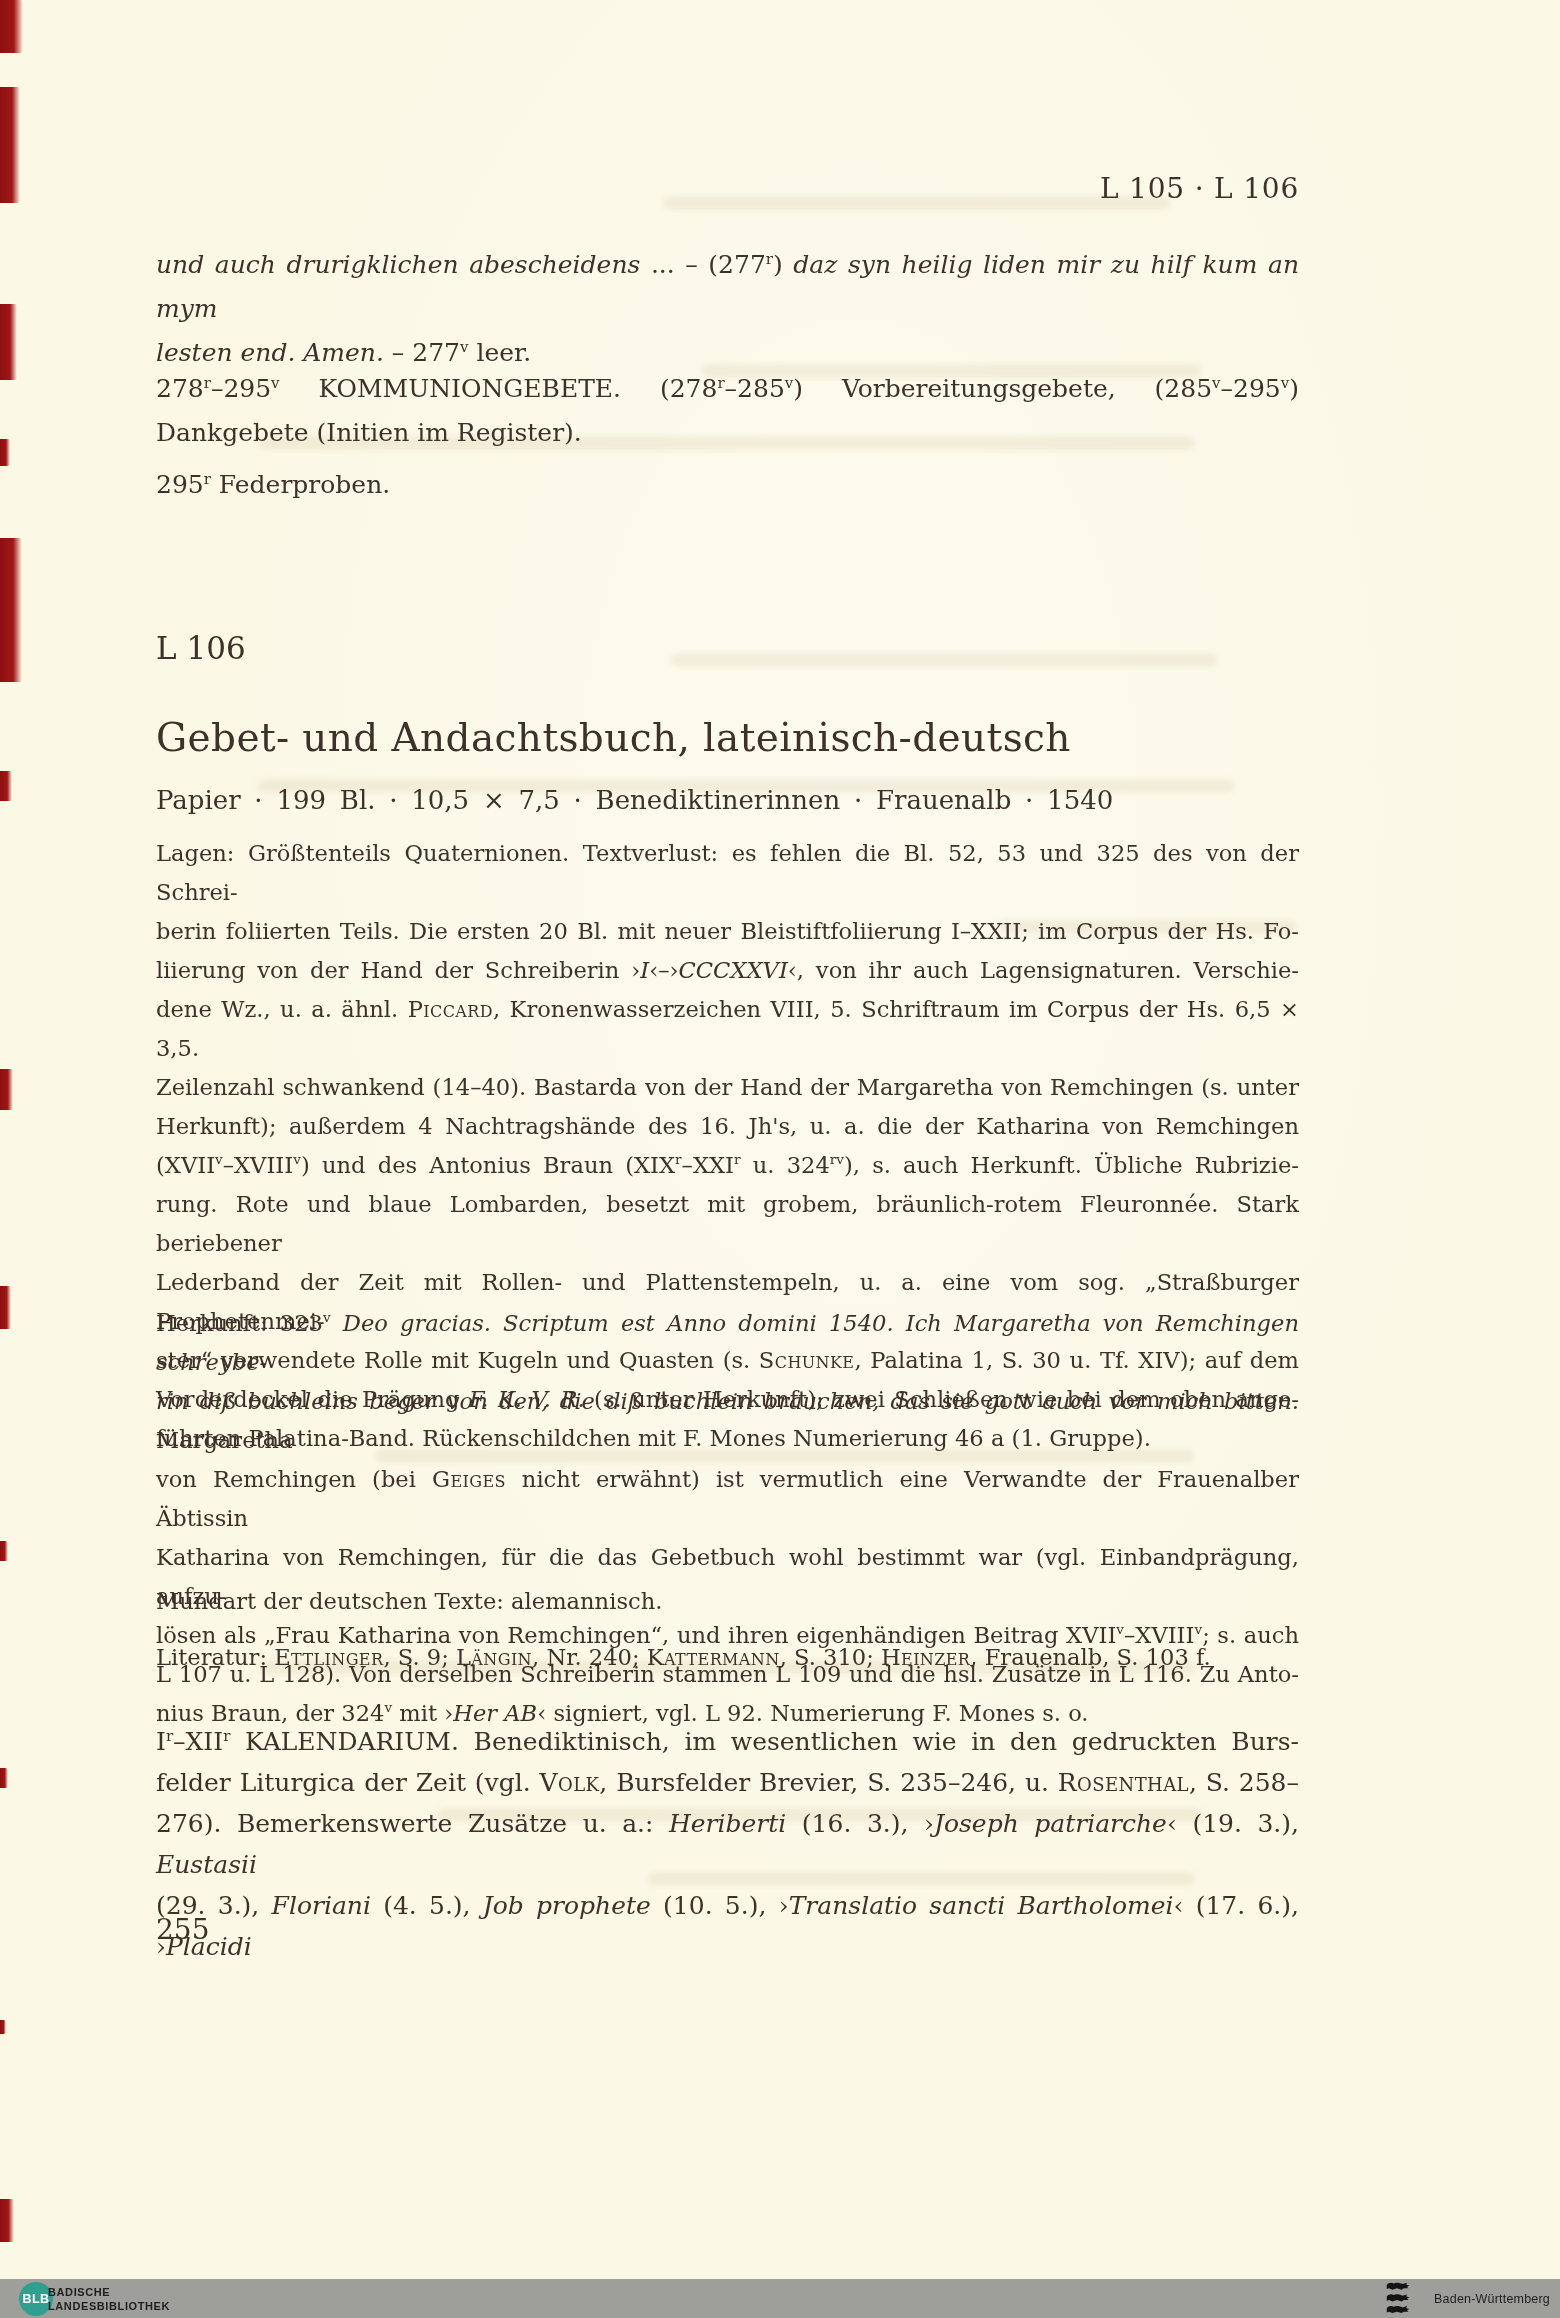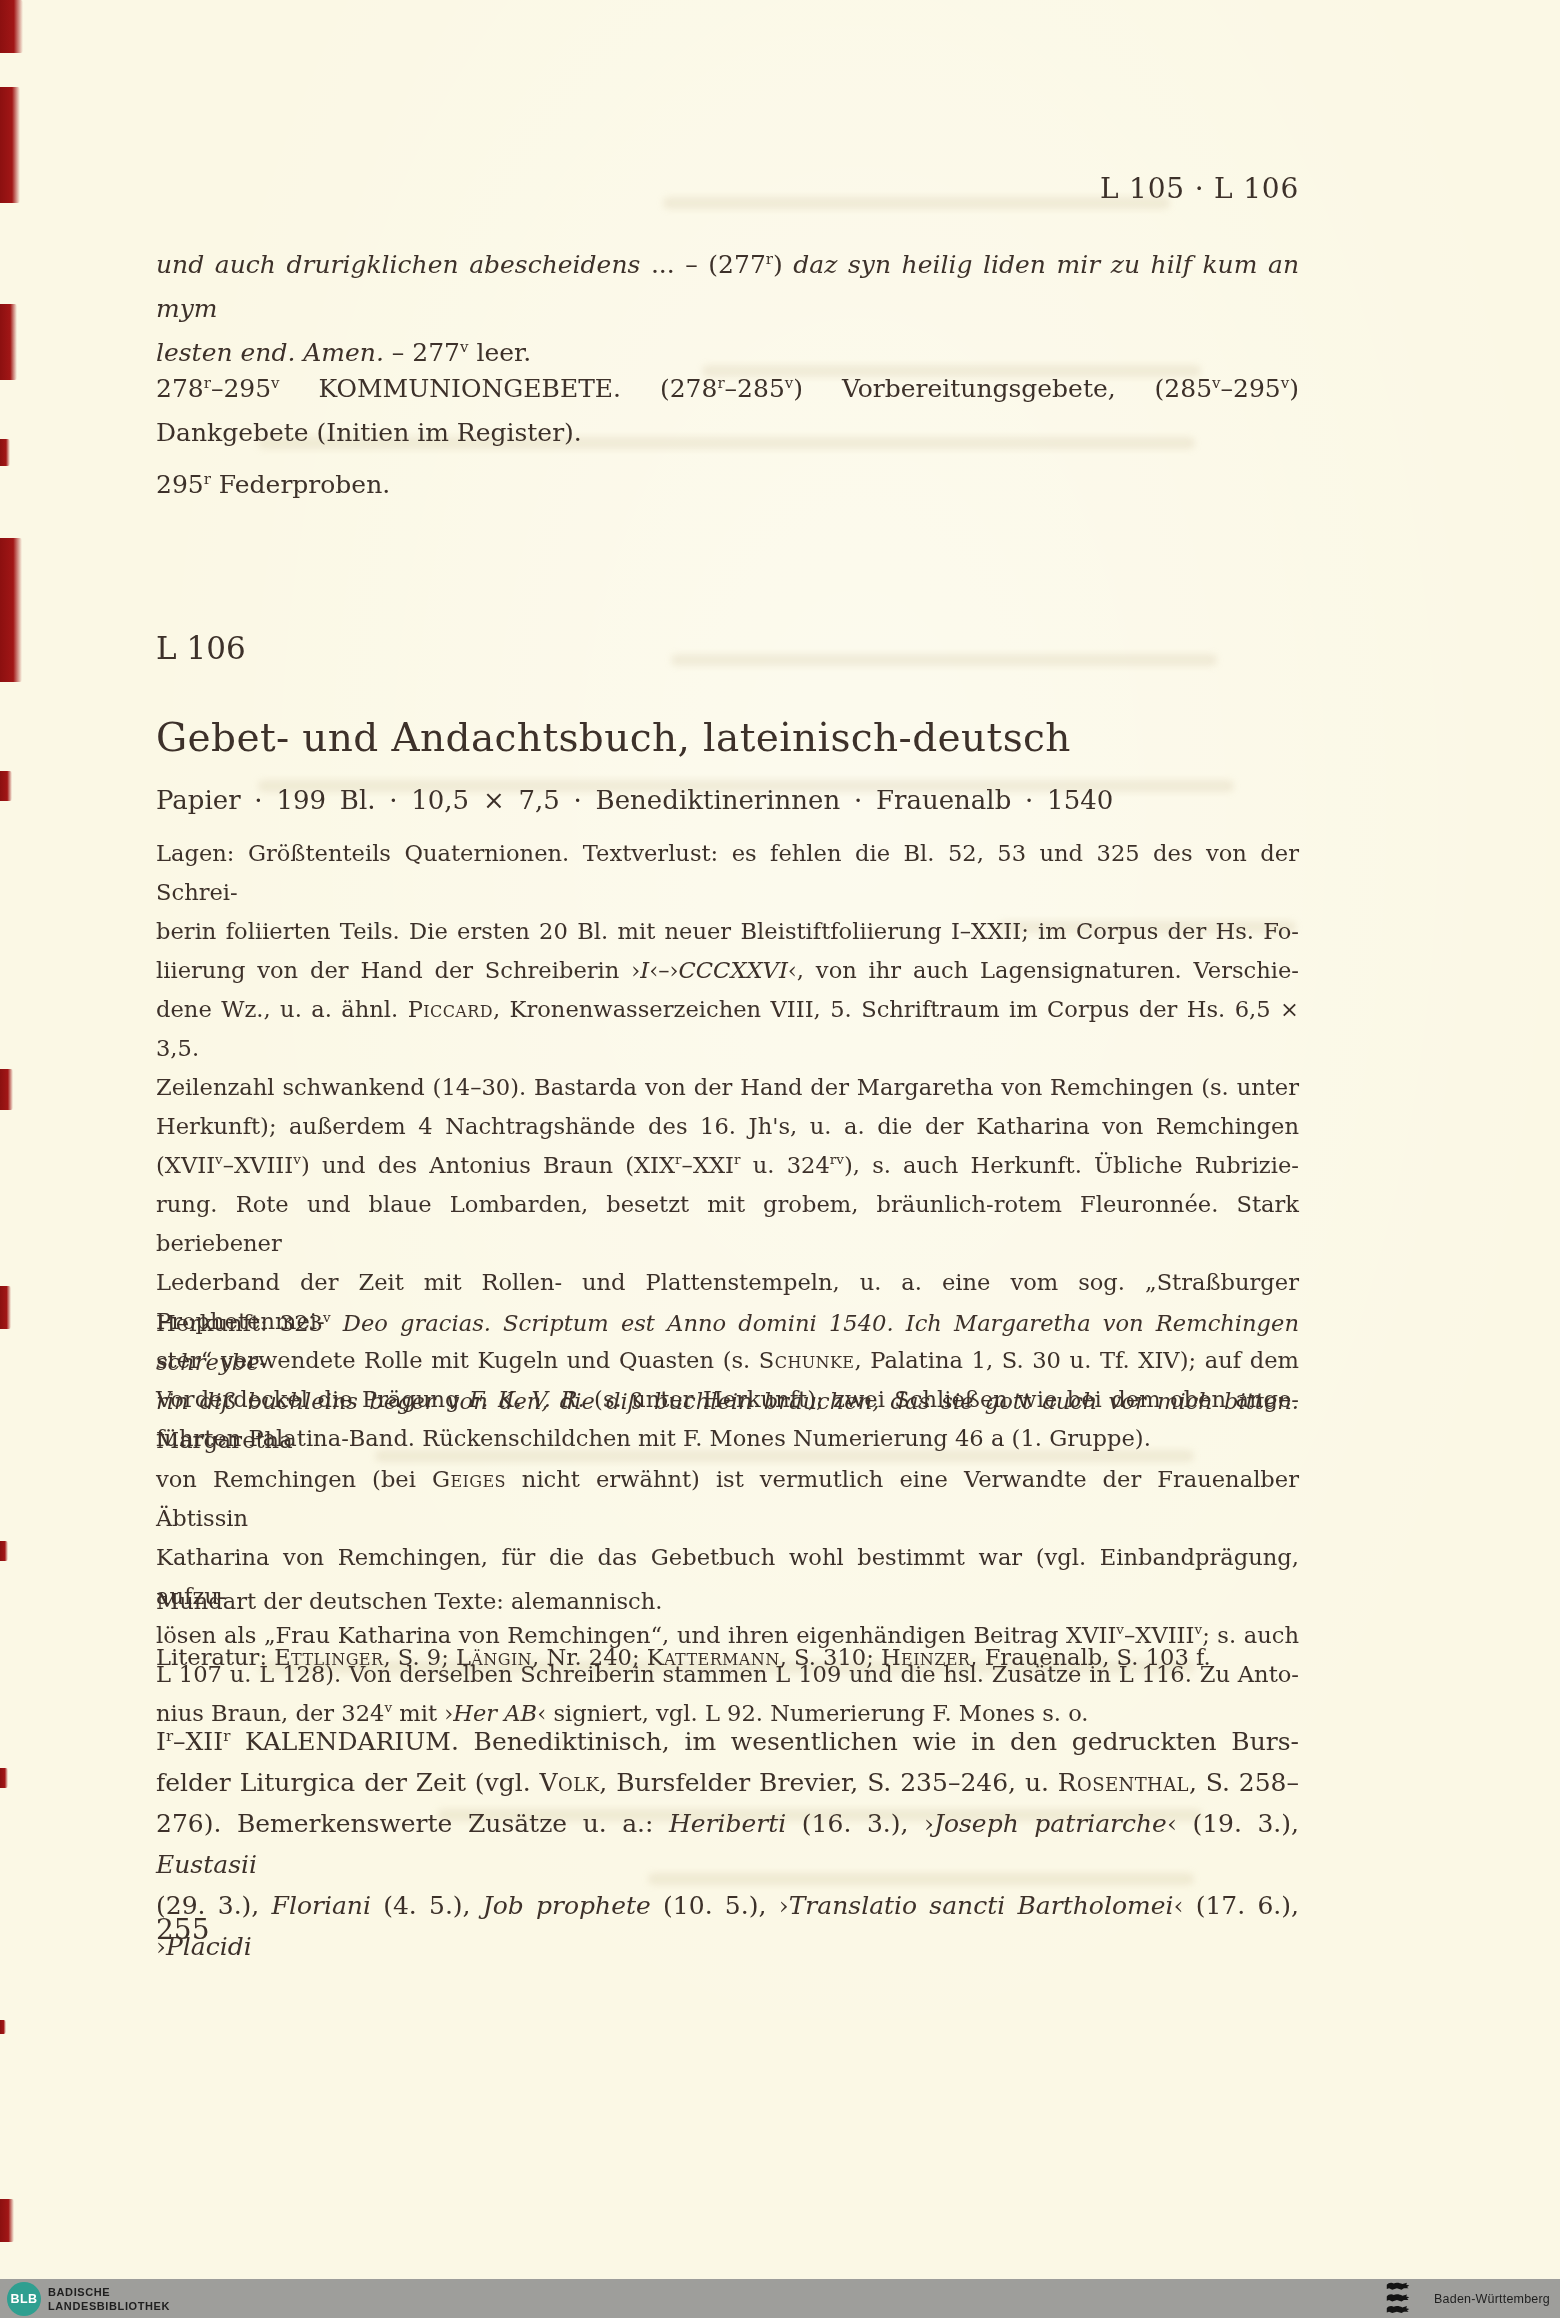--- a/index.html
+++ b/index.html
@@ -47,21 +47,21 @@
   
   .edge-mark{position:absolute;left:0;border-radius:0 2.3px 2.3px 0;
     background:linear-gradient(90deg,#8c1010,var(--edge_red) 60%,rgba(161,22,22,0));}
   
   .smudge{position:absolute;height:11.7px;border-radius:6.2px;
     background:rgba(178,160,110,0.16);filter:blur(3.9px);}
   
   .footer-bar{position:absolute;left:0;bottom:0;width:1561px;height:40px;
     background:var(--footer_bar);
     font-family:"Liberation Sans","DejaVu Sans",sans-serif;}
-  .blb-badge{position:absolute;left:7px;top:3.1px;width:34px;height:34px;border-radius:50%;
+  .blb-badge{position:absolute;left:19px;top:3.1px;width:34px;height:34px;border-radius:50%;
     background:var(--blb_teal);display:flex;align-items:center;justify-content:center;
     color:#ffffff;font-weight:bold;font-size:12.5px;letter-spacing:0.4px;}
   .blb-name{position:absolute;left:48px;top:5.5px;font-weight:bold;font-size:11px;
     line-height:14px;letter-spacing:0.6px;color:var(--footer_ink);}
   .bw-group{position:absolute;right:11px;top:0;height:40px;display:flex;align-items:center;gap:20px;}
   .bw-label{font-size:12.5px;color:var(--footer_ink);letter-spacing:0.2px;}
   .coa{display:block;}
 </style>
 </head>
 <body>
@@ -114,21 +114,21 @@
 
   <div class="block title">Gebet- und Andachtsbuch, lateinisch-deutsch</div>
 
   <div class="block phys">Papier · 199 Bl. · 10,5 × 7,5 · Benediktinerinnen · Frauenalb · 1540</div>
 
   <div class="block desc p-lagen">
       <div class="tline">Lagen: Größtenteils Quaternionen. Textverlust: es fehlen die Bl. 52, 53 und 325 des von der Schrei-</div>
       <div class="tline">berin foliierten Teils. Die ersten 20 Bl. mit neuer Bleistiftfoliierung I–XXII; im Corpus der Hs. Fo-</div>
       <div class="tline">liierung von der Hand der Schreiberin ›<em>I</em>‹–›<em>CCCXXVI</em>‹, von ihr auch Lagensignaturen. Verschie-</div>
       <div class="tline">dene Wz., u. a. ähnl. <span class="sc">Piccard</span>, Kronenwasserzeichen VIII, 5. Schriftraum im Corpus der Hs. 6,5 × 3,5.</div>
-      <div class="tline">Zeilenzahl schwankend (14–30). Bastarda von der Hand der Margaretha von Remchingen (s. unter</div>
+      <div class="tline">Zeilenzahl schwankend (14–40). Bastarda von der Hand der Margaretha von Remchingen (s. unter</div>
       <div class="tline">Herkunft); außerdem 4 Nachtragshände des 16. Jh's, u. a. die der Katharina von Remchingen</div>
       <div class="tline">(XVII<sup>v</sup>–XVIII<sup>v</sup>) und des Antonius Braun (XIX<sup>r</sup>–XXI<sup>r</sup> u. 324<sup>rv</sup>), s. auch Herkunft. Übliche Rubrizie-</div>
       <div class="tline">rung. Rote und blaue Lombarden, besetzt mit grobem, bräunlich-rotem Fleuronnée. Stark beriebener</div>
       <div class="tline">Lederband der Zeit mit Rollen- und Plattenstempeln, u. a. eine vom sog. „Straßburger Prophetenmei-</div>
       <div class="tline">ster“ verwendete Rolle mit Kugeln und Quasten (s. <span class="sc">Schunke</span>, Palatina 1, S. 30 u. Tf. XIV); auf dem</div>
       <div class="tline">Vorderdeckel die Prägung <em>F. K. V. R.</em> (s. unter Herkunft); zwei Schließen wie bei dem oben ange-</div>
       <div class="tline last">führten Palatina-Band. Rückenschildchen mit F. Mones Numerierung 46 a (1. Gruppe).</div>
     </div>
 
   <div class="block desc p-herkunft">

